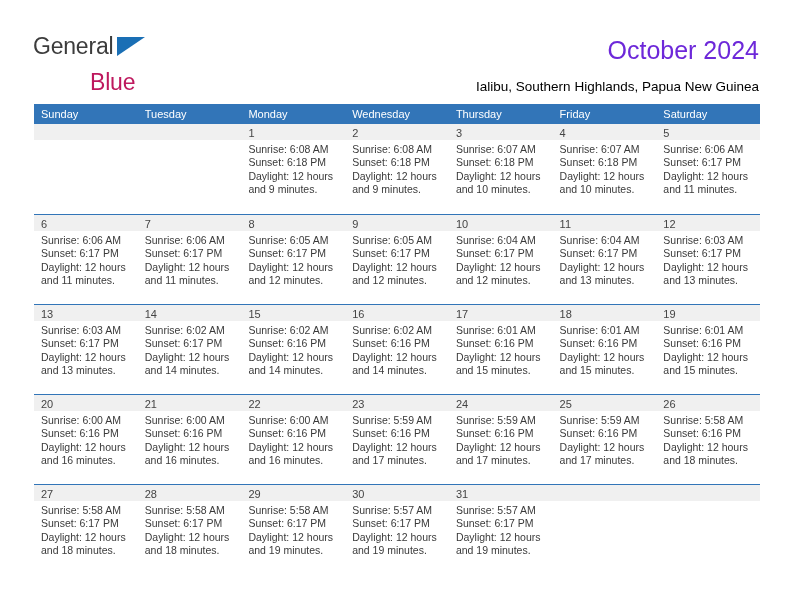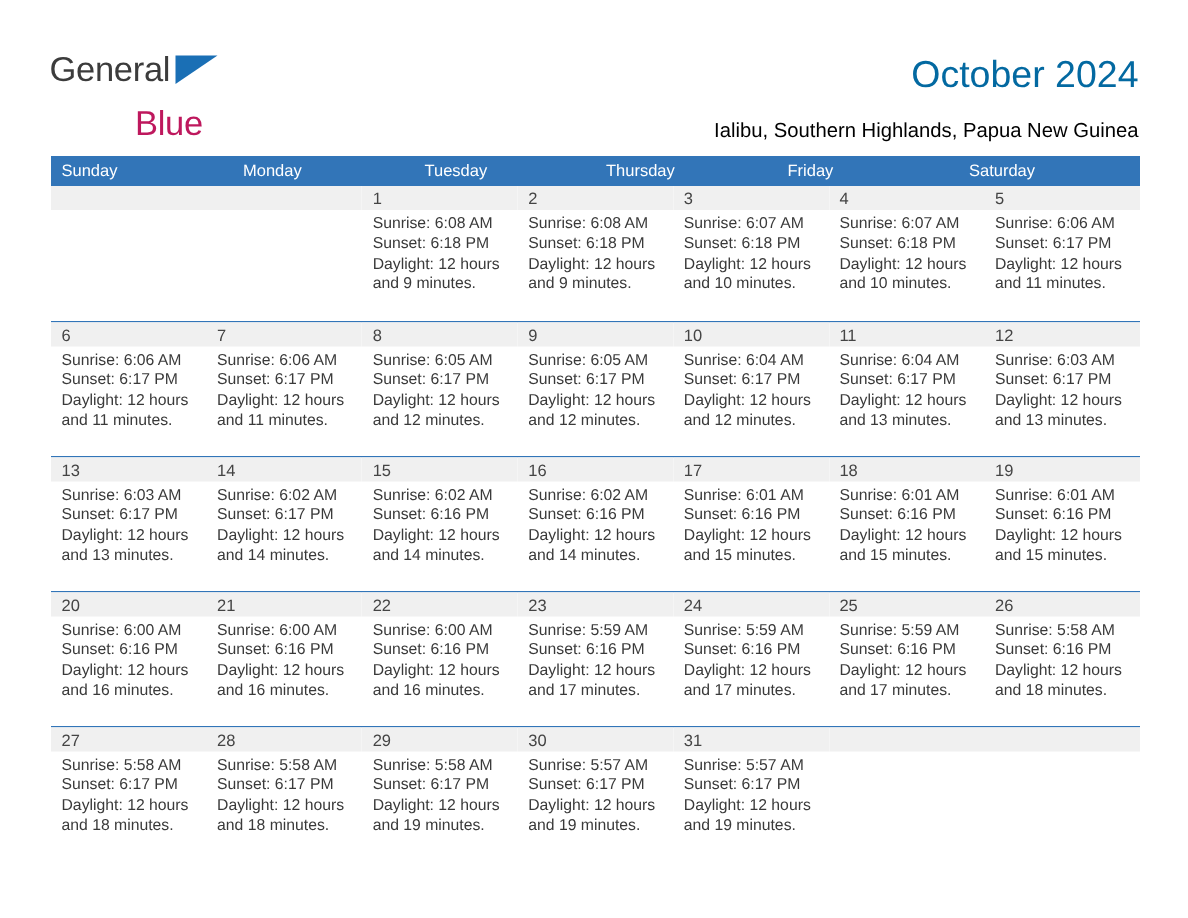--- a/index.html
+++ b/index.html
@@ -63,21 +63,21 @@
     height: 0;
     border-left: 28px solid #1a6fb5;
     border-bottom: 19px solid transparent;
   }
 
   .title {
     position: absolute;
     right: 33px;
     top: 36px;
     font-size: 25px;
-    color: #0369a1;
+    color: #6d28d9;
     text-align: right;
     white-space: nowrap;
   }
   .subtitle {
     position: absolute;
     right: 33px;
     top: 79px;
     font-size: 13.5px;
     color: #000000;
     text-align: right;
@@ -161,22 +161,23 @@
     </div>
 
     <div class="title">October 2024</div>
     <div class="subtitle">Ialibu, Southern Highlands, Papua New Guinea</div>
   </div>
 
   <div class="calendar">
 
     <div class="weekday-row">
       <div class="weekday">Sunday</div>
+      <div class="weekday">Tuesday</div>
       <div class="weekday">Monday</div>
-      <div class="weekday">Tuesday</div>
+      <div class="weekday">Wednesday</div>
       <div class="weekday">Thursday</div>
       <div class="weekday">Friday</div>
       <div class="weekday">Saturday</div>
     </div>
 
     <div id="weeks-container">
         <div class="week-row first">
           <div class="day-cell empty">
             <div class="day-number"></div>
           </div>

